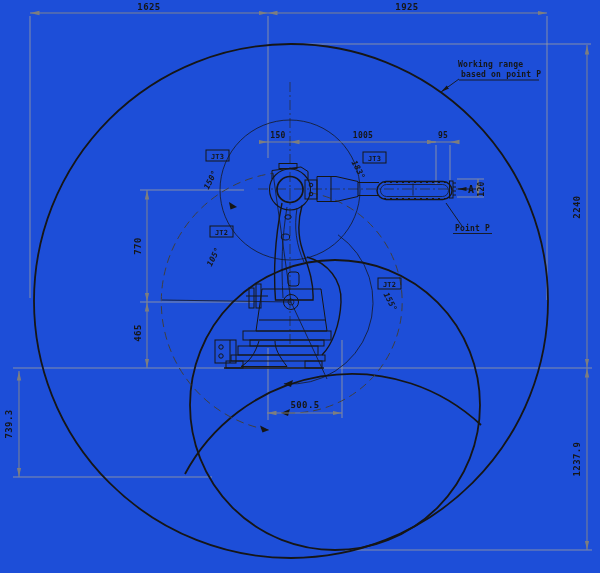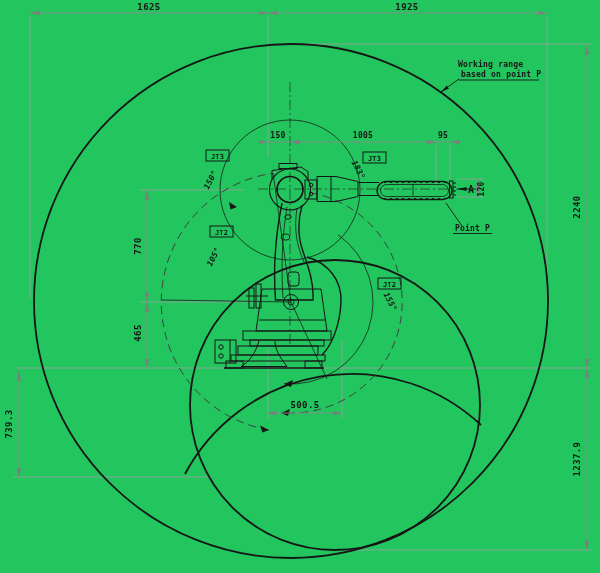--- a/index.html
+++ b/index.html
@@ -1,16 +1,16 @@
 <!DOCTYPE html>
 <html><head>
 <meta charset="utf-8">
 <style>
   html,body{margin:0;padding:0;background:#ffffff;}
-  .stage{width:600px;height:573px;background:#22c55e;position:relative;overflow:hidden;text-align:center;}
+  .stage{width:600px;height:573px;background:#1d4ed8;position:relative;overflow:hidden;text-align:center;}
   svg{display:block;}
   text{font-family:"DejaVu Sans Mono","Liberation Mono",monospace;fill:#161616;}
   .dim{font-size:9px;font-weight:bold;letter-spacing:.4px;}
   .dimsm{font-size:8px;font-weight:bold;letter-spacing:.3px;}
   .note{font-size:8px;font-weight:bold;letter-spacing:.2px;}
   .jt{font-size:7px;font-weight:bold;letter-spacing:.2px;}
   .ang{font-size:8px;font-weight:bold;font-style:italic;letter-spacing:.2px;}
   .ext{stroke:#a0a0a0;stroke-width:.8;}
   .dml{stroke:#8a8a8a;stroke-width:.9;fill:none;}
   .env{stroke:#161616;stroke-width:1.8;fill:none;}

